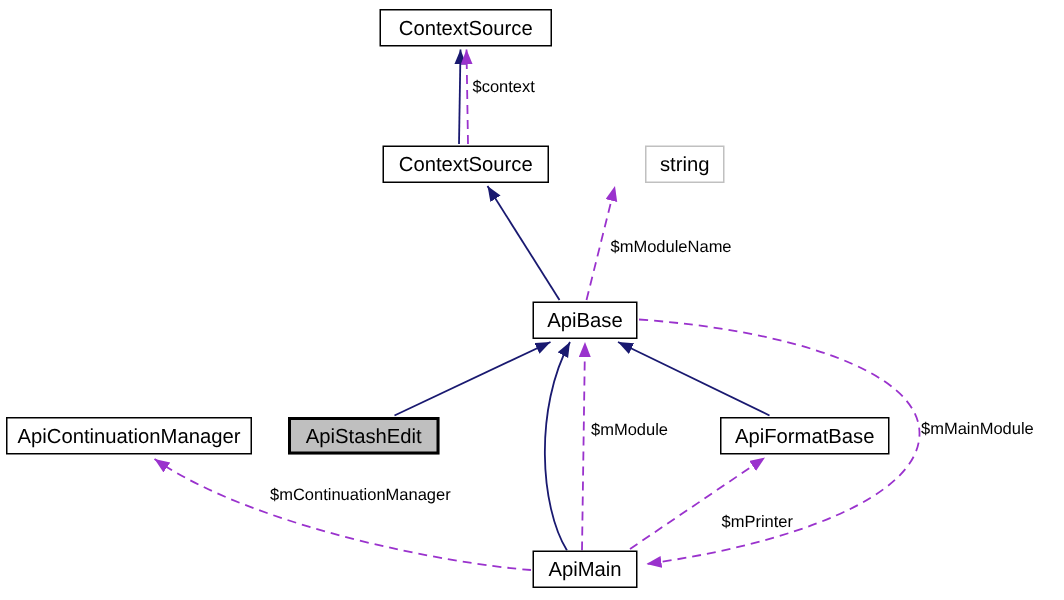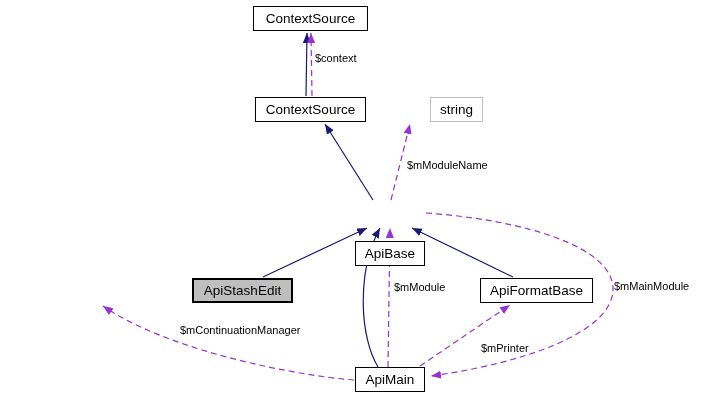--- a/index.html
+++ b/index.html
@@ -88,22 +88,23 @@
     <path class="edge-use" d="M420,366 L510,305" marker-end="url(#arrow-purple)"></path>
     <path class="edge-use" d="M354,380 C300,376 170,352 103,306" marker-end="url(#arrow-purple)"></path>
   </svg>
 
   <div class="node" style="left:253px; top:6px; width:115px; height:25px;">ContextSource</div>
 
   <div class="node" style="left:255px; top:97px; width:111px; height:25px;">ContextSource</div>
 
   <div class="node builtin" style="left:390px; top:97px; width:53px; height:25px;margin-left:40px;">string</div>
 
-  <div class="node" style="left:355px; top:201px; width:70px; height:25px;margin-top:40px;">ApiBase</div>
+  <div class="node" style="left:355px; top:201px; width:70px; height:25px;">ApiBase</div>
 
+  <div class="node" style="left:4px; top:278px; width:164px; height:25px;">ApiContinuationManager</div>
 
   <div class="node current" style="left:192px; top:278px; width:101px; height:25px;">ApiStashEdit</div>
 
   <div class="node" style="left:480px; top:278px; width:113px; height:25px;">ApiFormatBase</div>
 
   <div class="node" style="left:355px; top:367px; width:70px; height:25px;">ApiMain</div>
 
   <div class="edge-label" style="left:315px; top:52px;">$context</div>
 
   <div class="edge-label" style="left:407px; top:159px;">$mModuleName</div>

